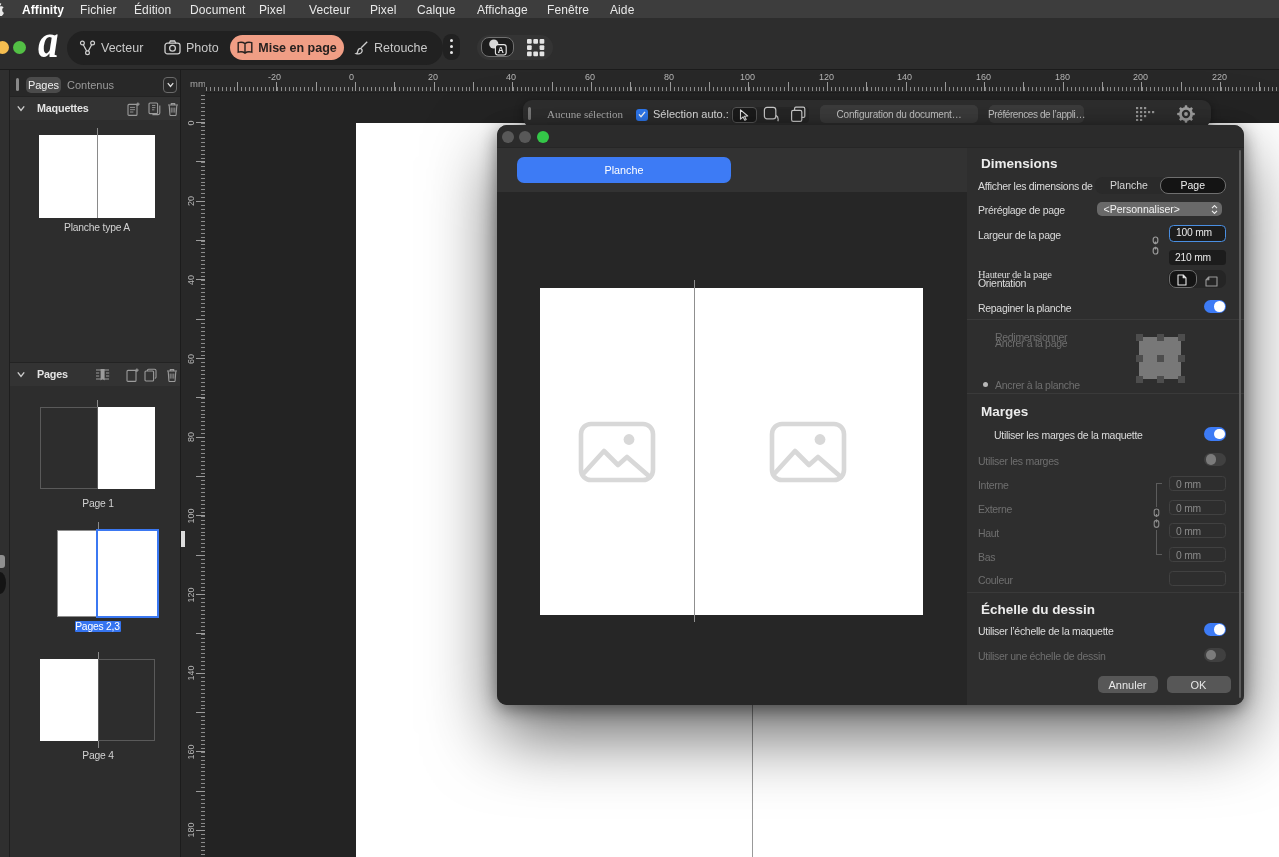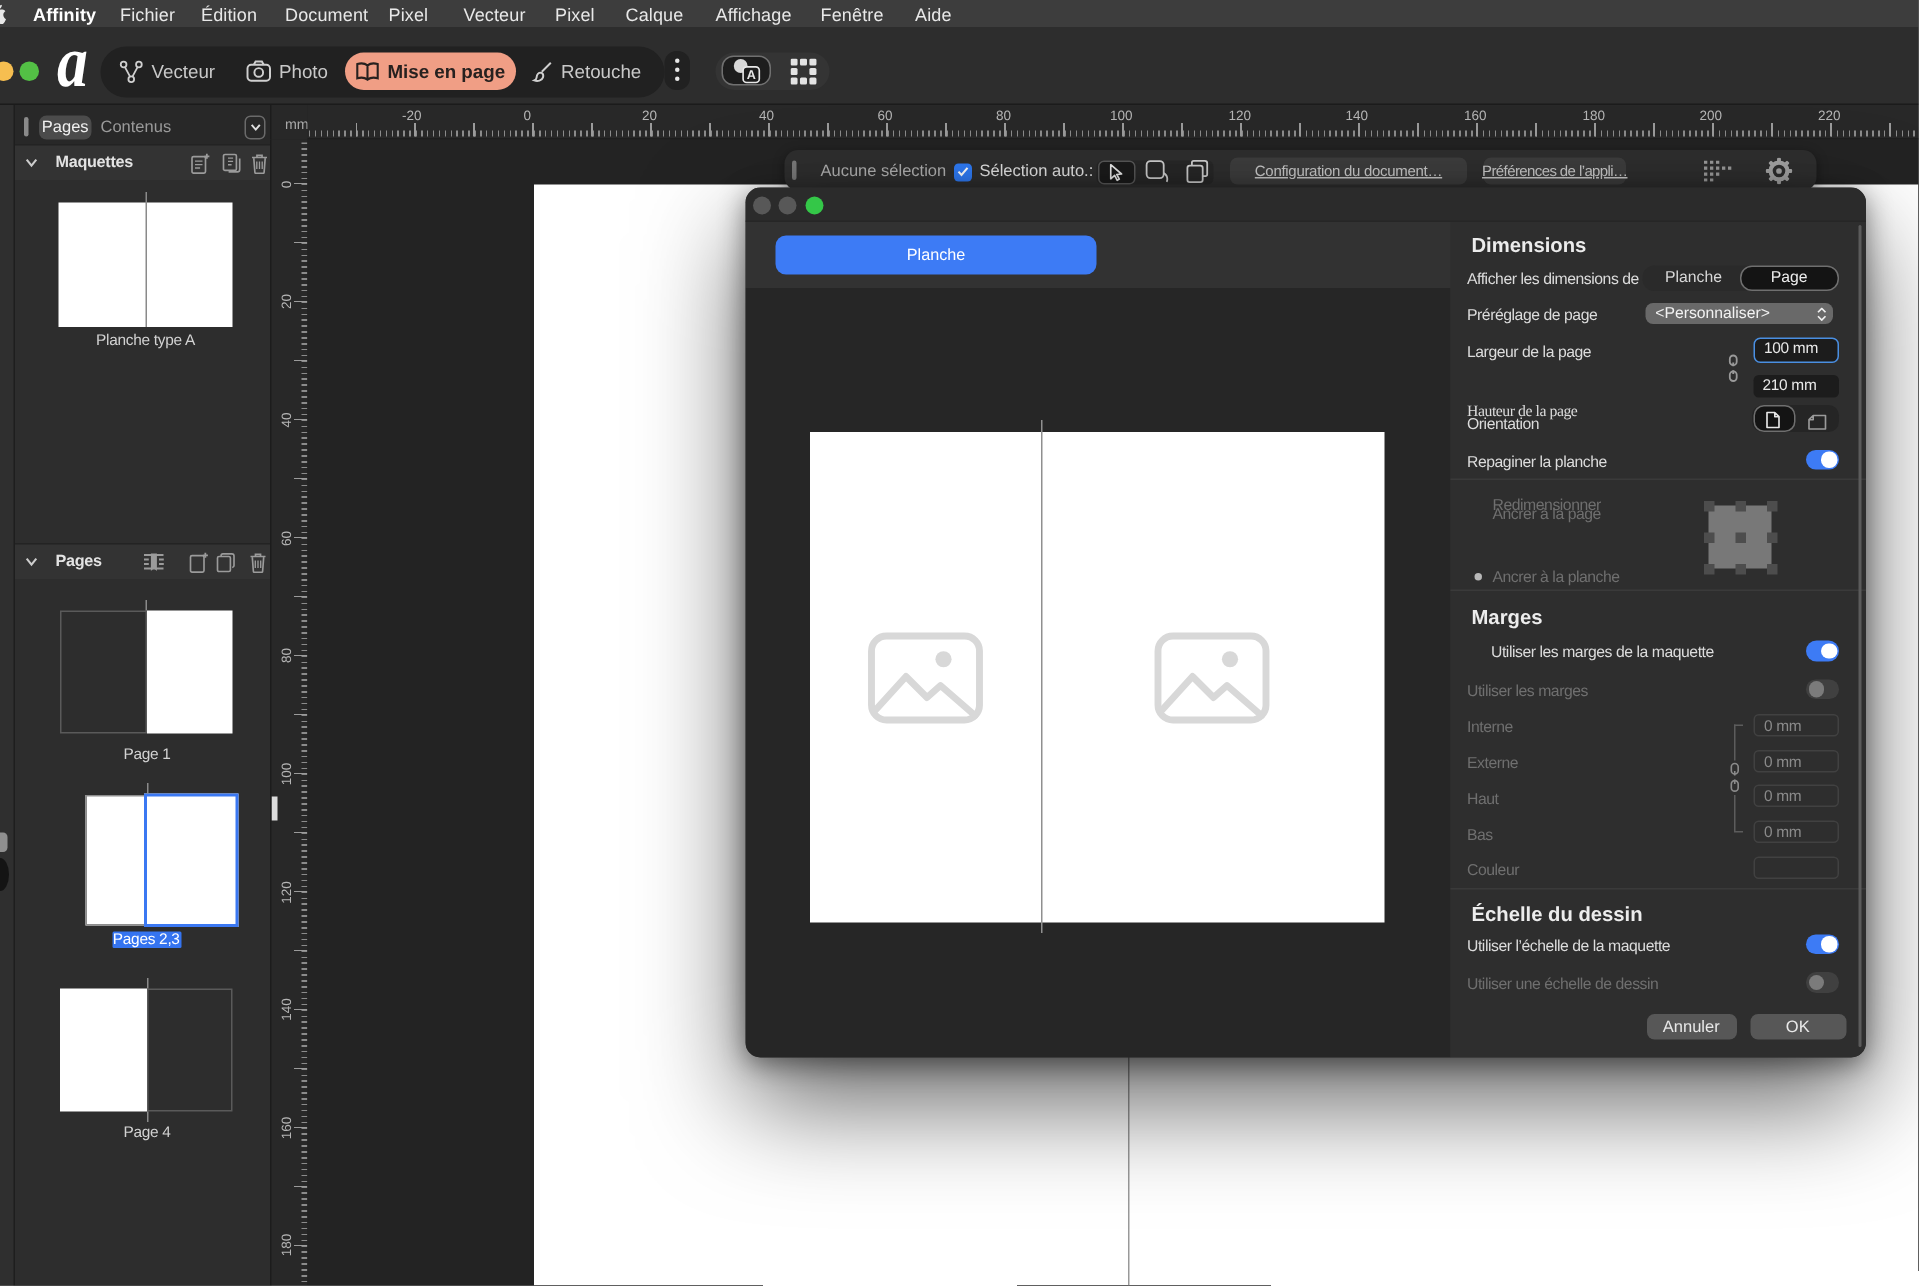--- a/index.html
+++ b/index.html
@@ -61,21 +61,21 @@
   #canvas { left:205px; top:93px; width:1074px; height:764px; background:#232323; overflow:hidden; }
   #page { position:absolute; left:151px; top:30px; width:923px; height:734px; background:#ffffff; }
   #fold { position:absolute; left:547px; top:30px; width:1px; height:734px; background:#999999; }
 
   
   #ctxbar { left:523px; top:100px; width:688px; height:27px; background:#2e2e2e;
     border-radius:9px;
     box-shadow:0 2px 8px rgba(0,0,0,.4); font-size:11px; color:#c4c4c4; }
   .ctxbtn { position:absolute; background:#3d3d3d; border-radius:5px; height:18px;
     top:5px; color:#c9c9c9; font-size:10px; letter-spacing:-0.2px; white-space:nowrap; display:flex; align-items:center;
-    justify-content:center;text-decoration:underline; }
+    justify-content:center; }
 
   
   #dialog { left:497px; top:125px; width:747px; height:580px; background:#2e2e2e;
     border-radius:10px; box-shadow:0 30px 70px rgba(0,0,0,.6), 0 4px 18px rgba(0,0,0,.45);
     overflow:hidden; }
   #dtitle { position:absolute; left:0; top:0; width:747px; height:23px; background:#2b2b2b;
     border-bottom:1px solid #262626; }
   #tabstrip { position:absolute; left:0; top:23px; width:470px; height:44px; background:#323232; }
   #preview { position:absolute; left:0; top:67px; width:470px; height:513px; background:#262626; }
   #dright { position:absolute; left:470px; top:23px; width:277px; height:557px; background:#2e2e2e; }
@@ -322,21 +322,21 @@
     <div class="abs" style="left:0; top:438px; width:4px; height:16px; background:#dcdcdc;"></div>
   </div>
 
   <div id="canvas" class="abs">
     <div id="page"></div>
     <div id="fold"></div>
   </div>
 
   <div id="ctxbar" class="abs">
     <div class="abs" style="left:5px; top:7px; width:3px; height:13px; background:#7a7a7a; border-radius:2px;"></div>
-    <span class="abs" style="left:24px; top:8px; color:#b0b0b0;">Aucune sélection</span>
+    <span class="abs" style="left:24px; top:8px; color:#b0b0b0;font-family:Liberation Serif, serif;">Aucune sélection</span>
     <div class="abs" style="left:113px; top:9px; width:11.5px; height:11.5px; background:#2f7bf6; border-radius:3px;">
       <svg style="position:absolute;left:1.7px;top:2.4px;" width="8" height="7" viewBox="0 0 8 7">
           <path d="M1 3.4 L3 5.6 L7 0.9" fill="none" stroke="#fff" stroke-width="1.4"></path>
         </svg>
     </div>
     <span class="abs" style="left:130px; top:8px; color:#e2e2e2;">Sélection auto.:</span>
     <div class="abs" style="left:208px; top:6.5px; width:78px; height:16.5px; background:#272727; border-radius:4px;"></div>
     <div class="abs" style="left:208.5px; top:6.5px; width:25px; height:16.5px; background:#1b1b1b; border:1px solid #575757; border-radius:4px;">
       <svg style="position:absolute;left:6px;top:1.5px;" width="12" height="13" viewBox="0 0 12 13">
           <path d="M1.5 0.8 L1.5 10.2 L4.1 7.9 L5.8 11.2 L7.2 10.4 L5.5 7.3 L8.7 7 Z" fill="none" stroke="#e8e8e8" stroke-width="1.1" stroke-linejoin="round"></path>

